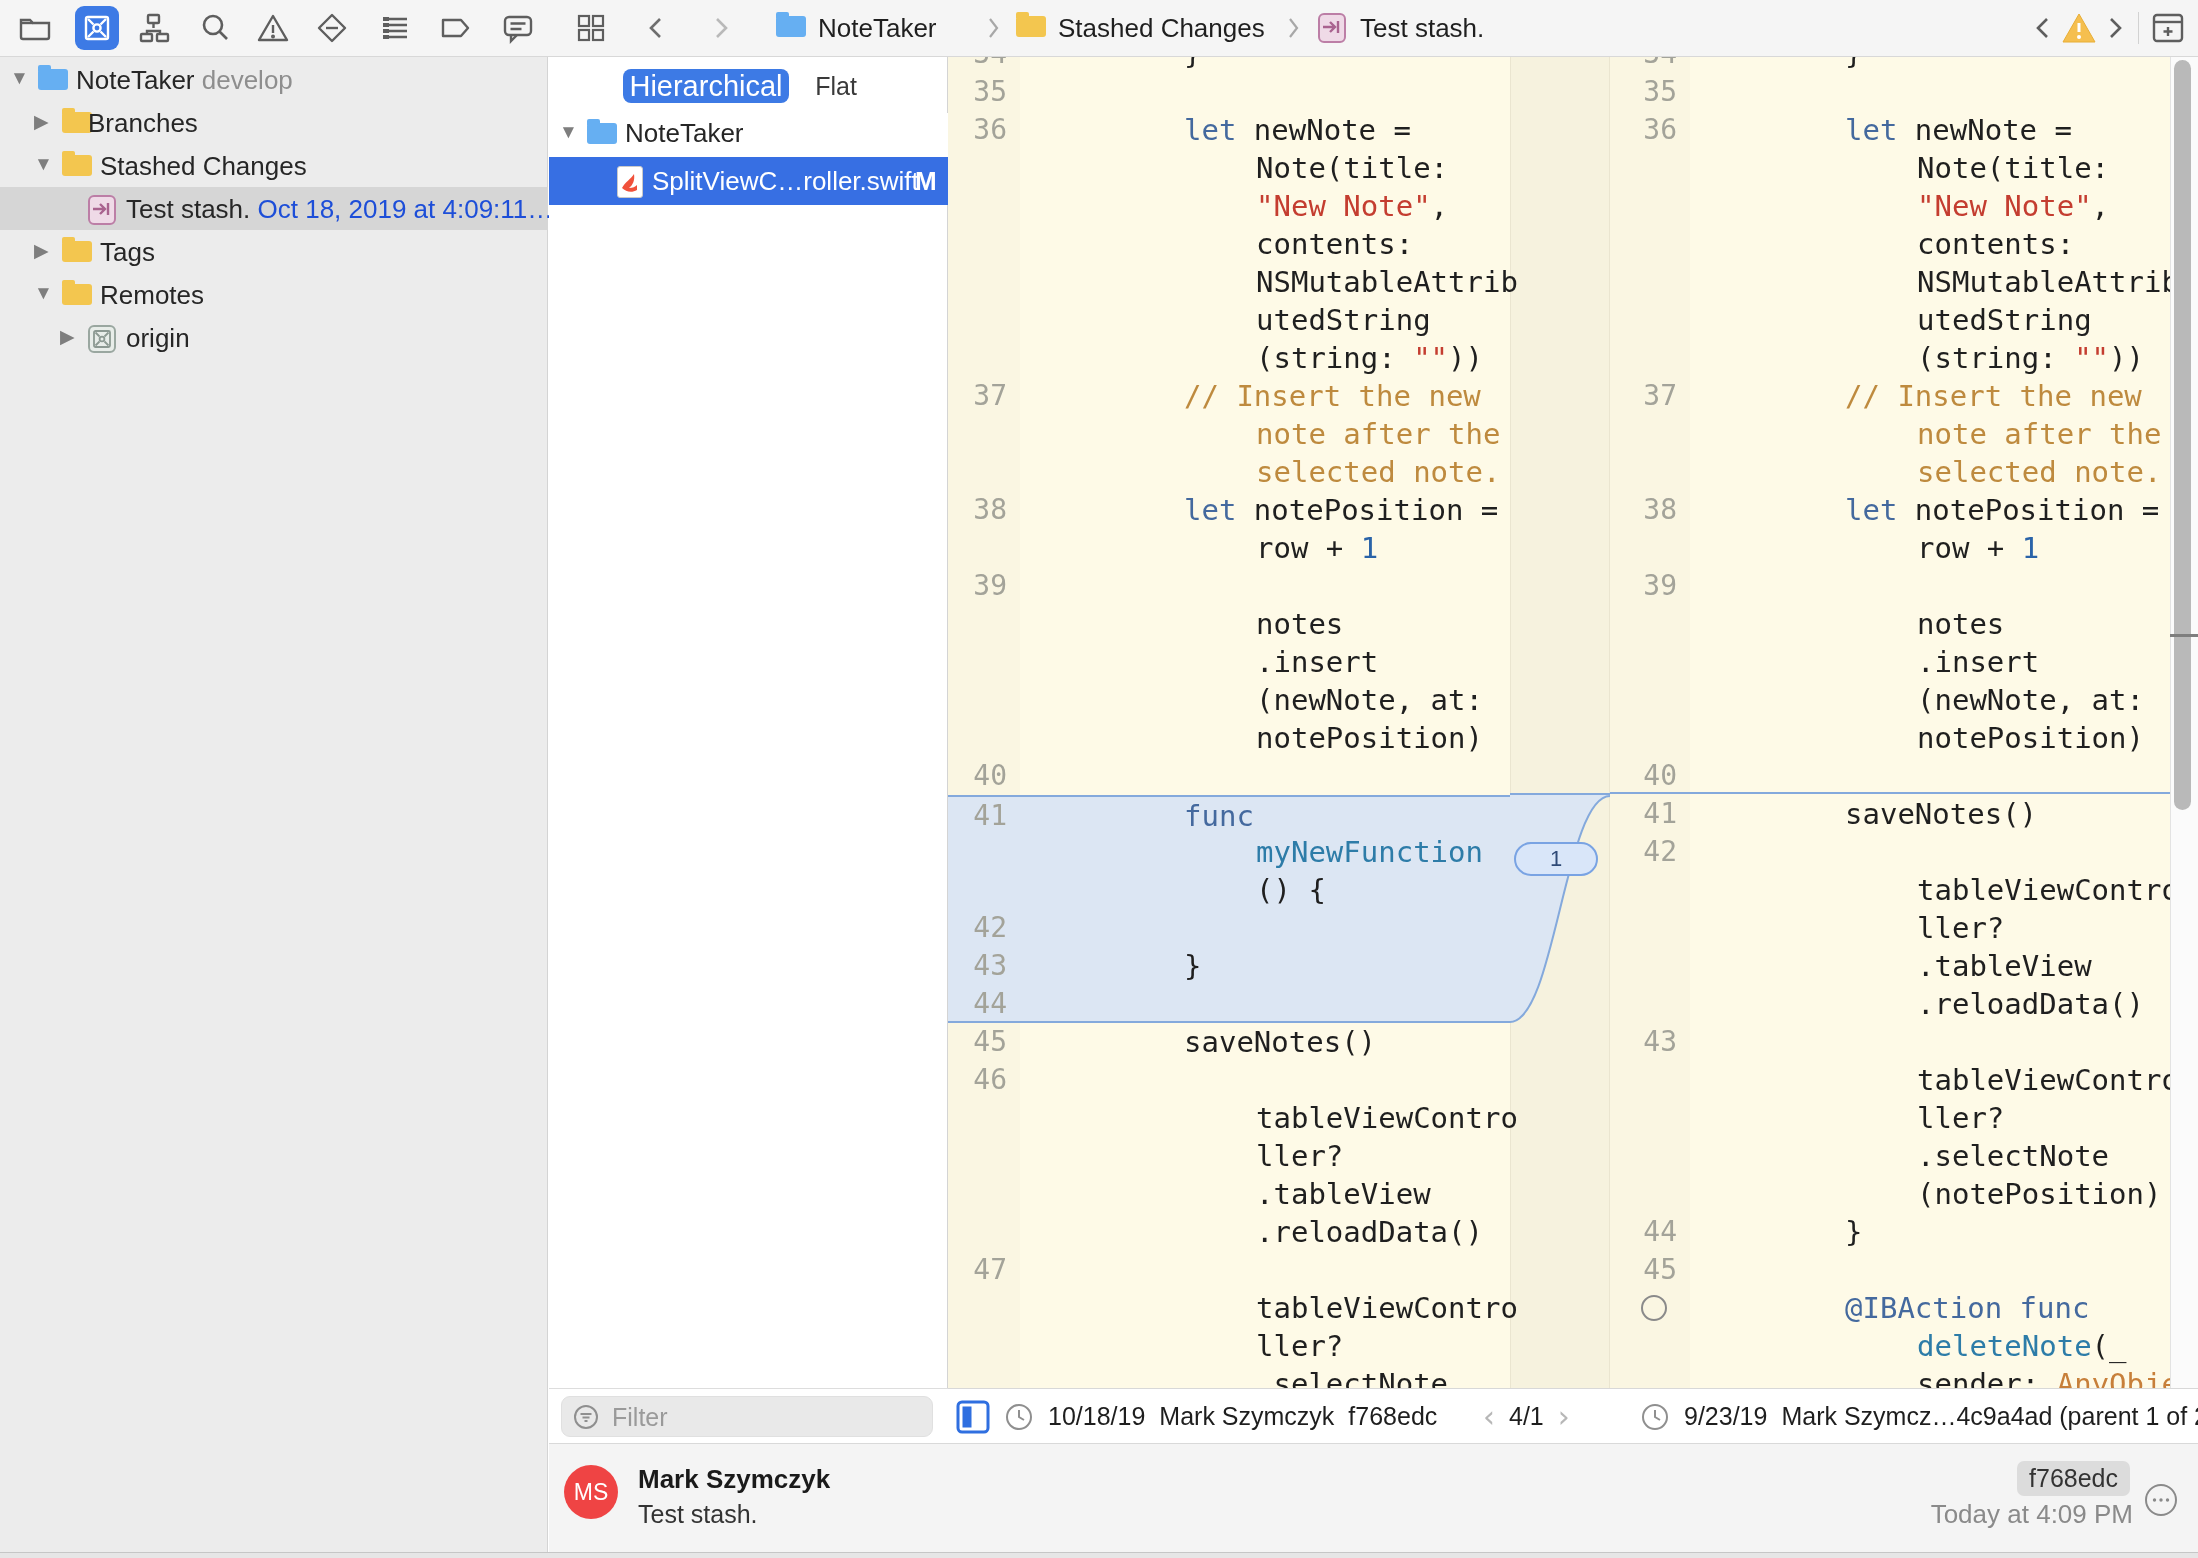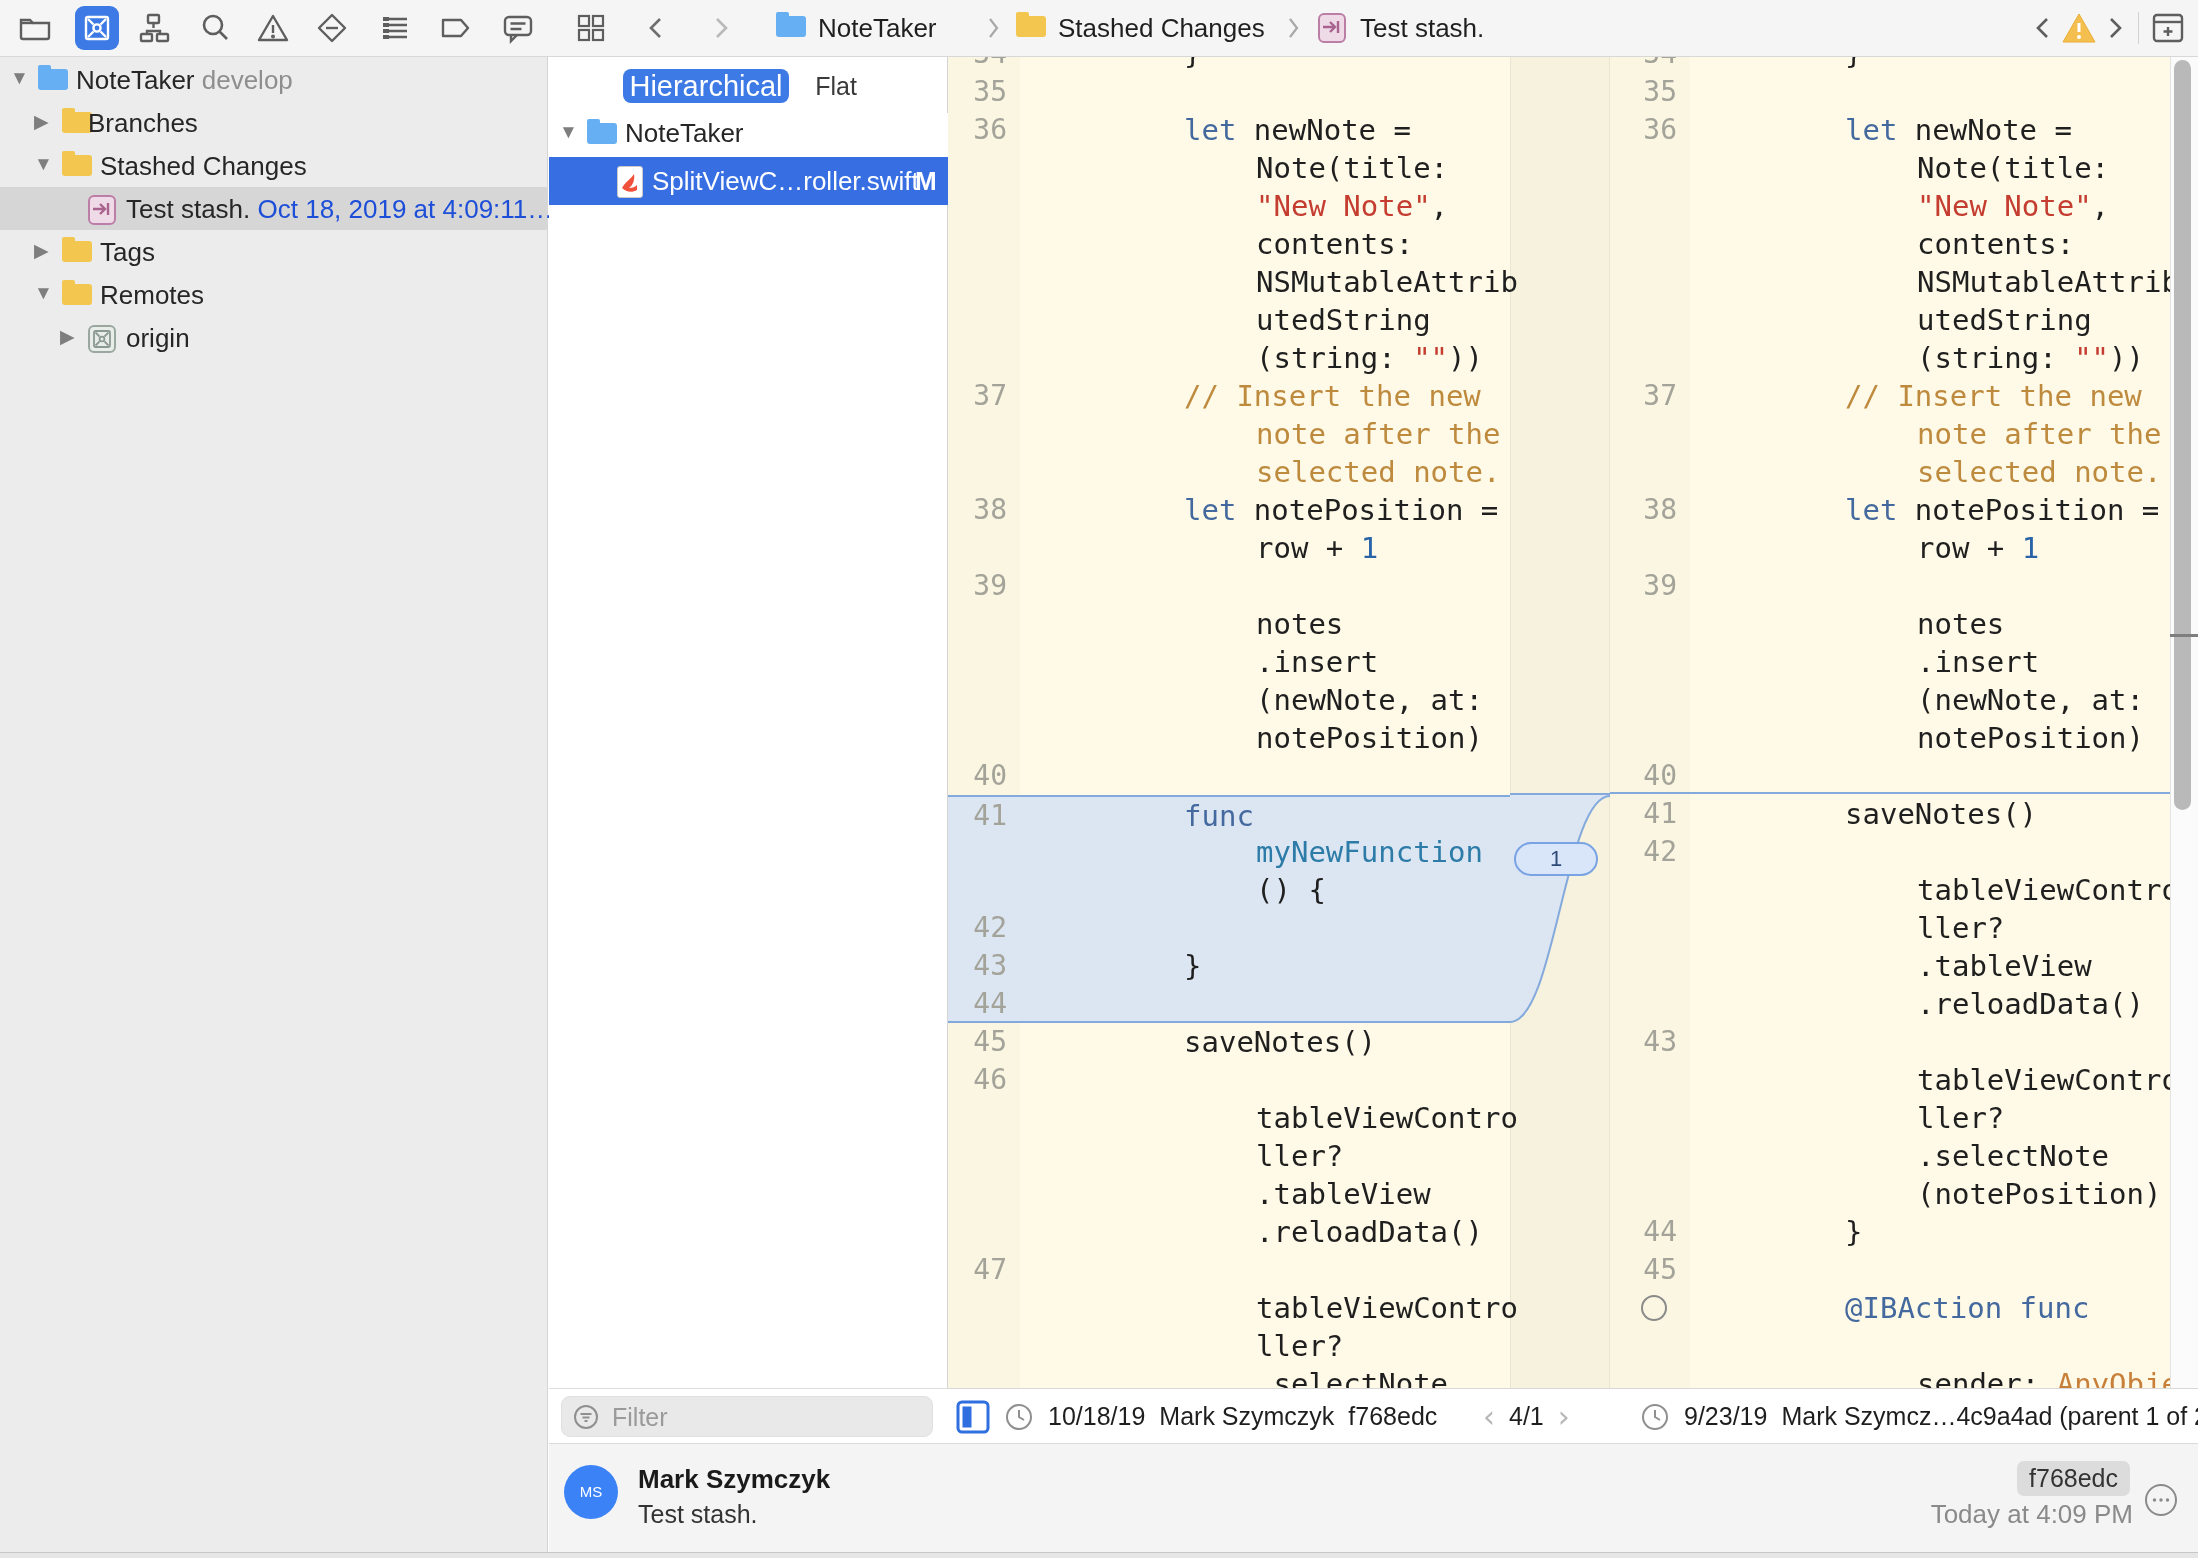--- a/index.html
+++ b/index.html
@@ -75,22 +75,22 @@
   #diffbadge{position:absolute;left:566px;top:785px;width:84px;height:34px;border-radius:17px;background:#D9E6F9;border:2px solid #79A3E3;box-sizing:border-box;text-align:center;font-size:22px;line-height:30px;color:#2F4A77;}
 
   
   #diffbar{left:948px;top:1388px;width:1250px;height:55px;background:#fff;border-top:1px solid #D8D8D8;box-sizing:border-box;}
   .dbtext{font-size:25px;color:#1E1E1E;white-space:nowrap;}
   .dbgroup{position:absolute;top:0;height:55px;display:flex;align-items:center;gap:14px;}
   .pgchev{font-size:30px;color:#B7B7B7;font-family:"DejaVu Sans",sans-serif;}
 
   
   #footer{left:549px;top:1443px;width:1649px;height:109px;background:#F4F4F4;border-top:1px solid #D9D9D9;box-sizing:border-box;}
-  #avatar{position:absolute;left:15px;top:21px;width:54px;height:54px;border-radius:50%;background:#3b82f6;color:#fff;
-          font-size:15px;text-align:center;line-height:54px;}
+  #avatar{position:absolute;left:15px;top:21px;width:54px;height:54px;border-radius:50%;background:#ef4444;color:#fff;
+          font-size:23px;text-align:center;line-height:54px;}
   #f-name{position:absolute;left:89px;top:20px;font-size:26px;font-weight:bold;color:#1A1A1A;}
   #f-msg{position:absolute;left:89px;top:56px;font-size:25px;color:#333;}
   #f-hash{position:absolute;right:68px;top:17px;background:#DCDCDC;border-radius:7px;padding:3px 12px;font-size:25px;color:#333;}
   #f-time{position:absolute;right:65px;top:55px;font-size:26px;color:#8A8A8A;}
   #f-more{position:absolute;right:19px;top:38px;}
   #bottomedge{left:0;top:1552px;width:2198px;height:6px;background:#E6E6E6;border-top:1px solid #C6C6C6;box-sizing:border-box;}
 </style>
 </head>
 <body>
 
@@ -590,20 +590,21 @@
         <div class="ctxt" style="padding-left: 155px;"></div>
       </div>
       <div class="crow">
         <span class="cnum">
           <div class="conncircle"></div>
         </span>
         <div class="ctxt" style="padding-left: 155px;"><span class="tk-k">@IBAction func</span></div>
       </div>
       <div class="crow">
         <span class="cnum"></span>
+        <div class="ctxt" style="padding-left: 227px;"><span class="tk-f">deleteNote</span><span class="tk-p">(_</span></div>
       </div>
       <div class="crow">
         <span class="cnum"></span>
         <div class="ctxt" style="padding-left: 227px;"><span class="tk-p">sender: </span><span class="tk-t">AnyObject</span></div>
       </div>
     </div>
 
   <div id="rightline"></div>
   <svg id="gutter-svg" width="100" height="1331">
     <path d="M0,737 L100,737 L100,739 C55,739 45,965 0,965 Z" fill="#DCE6F3"></path>

